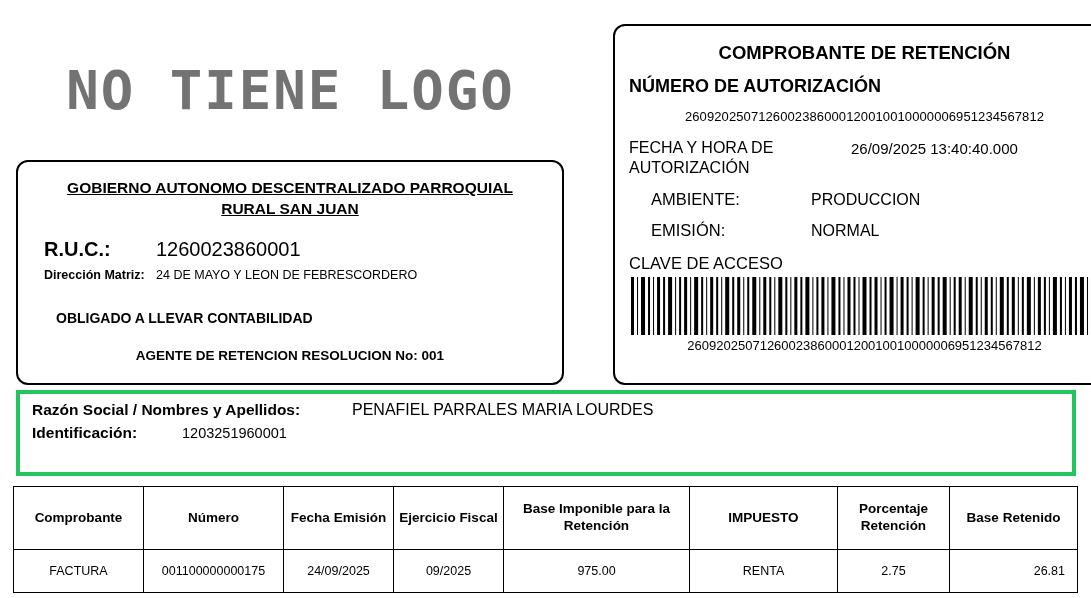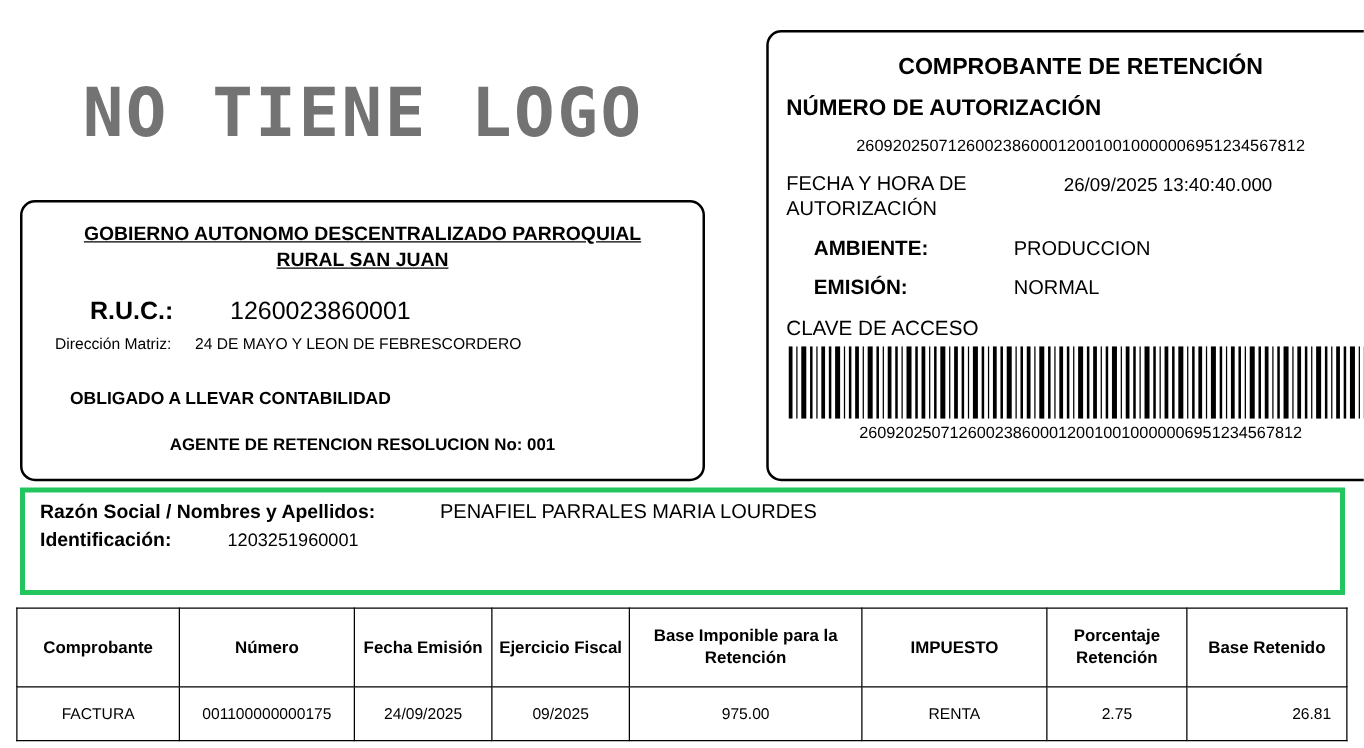--- a/index.html
+++ b/index.html
@@ -65,34 +65,33 @@
   .ruc-row {
     display: flex;
     align-items: baseline;
     margin-top: 18px;
     padding-left: 12px;
   }
   .ruc-label {
     font-weight: bold;
     font-size: 20px;
     width: 104px;
-    margin-left: 28px;
   }
   .ruc-value {
     font-size: 20px;
     padding-left: 8px;
   }
   .dir-row {
     display: flex;
     align-items: flex-start;
     margin-top: 6px;
     padding-left: 12px;
   }
   .dir-label {
-    font-weight: normal;
+    font-weight: bold;
     font-size: 12.5px;
     width: 104px;
     line-height: 1.35;
   }
   .dir-value {
     font-size: 12.5px;
     padding-left: 8px;
     padding-top: 1px;
   }
   .oblig {
@@ -166,21 +165,21 @@
     font-size: 15px;
     padding-top: 2px;
   }
   .kv-row {
     display: flex;
     align-items: baseline;
     margin-top: 12px;
     padding-left: 22px;
   }
   .kv-label {
-    font-weight: bold;
+    font-weight: normal;
     font-size: 16.5px;
     width: 160px;
   }
   .kv-value {
     font-size: 16px;
   }
   .clave-title {
     font-size: 16.5px;
     margin-top: 14px;
   }

